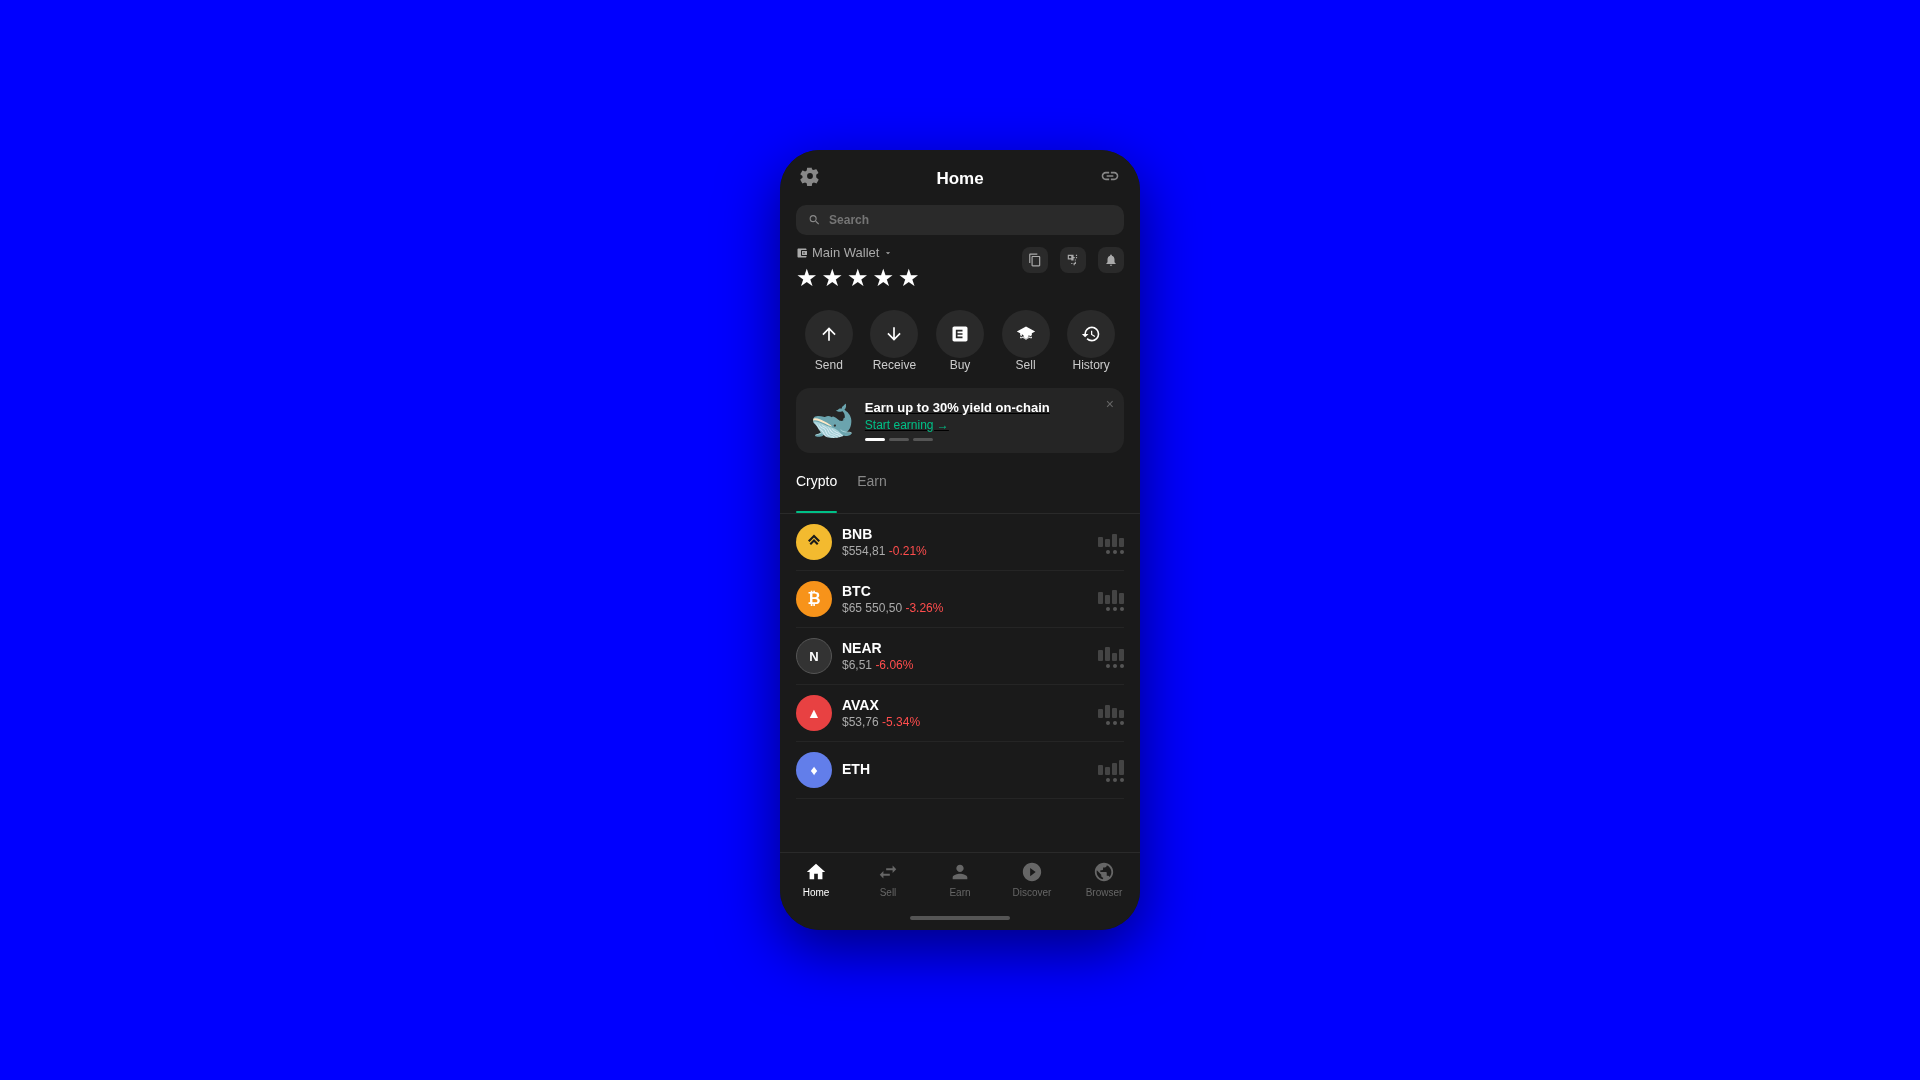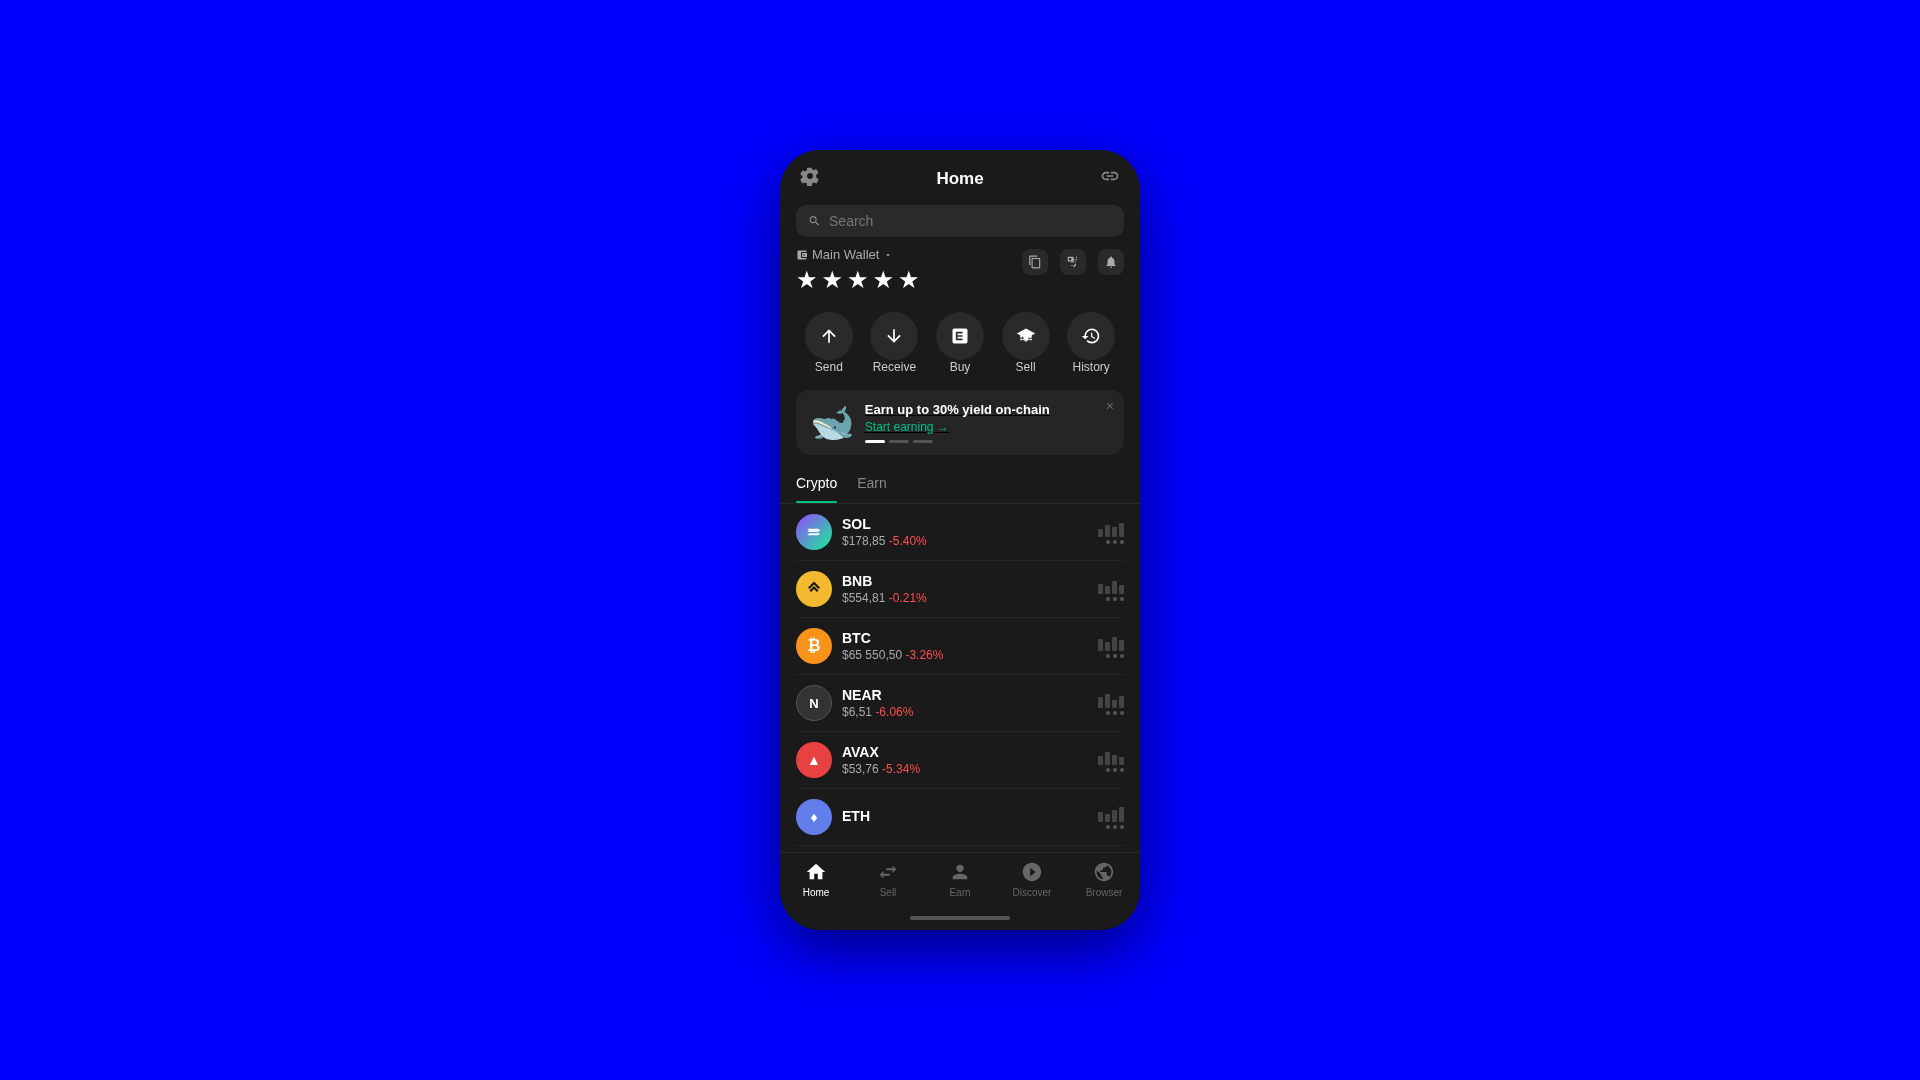--- a/index.html
+++ b/index.html
@@ -47,22 +47,23 @@
       padding: 8px 12px;
       display: flex;
       align-items: center;
       gap: 8px;
     }
     .search-bar input {
       background: transparent;
       border: none;
       outline: none;
       color: #ec4899;
-      font-size: 14px;
+      font-size: 12px;
       width: 100%;
+      font-weight: bold;
     }
     .wallet-section {
       padding: 0 16px 8px;
       display: flex;
       justify-content: space-between;
       align-items: flex-start;
     }
     .wallet-left {}
     .wallet-name {
       display: flex;
@@ -166,21 +167,21 @@
       background: #555;
     }
     .promo-dot.active { background: #fff; }
     .tabs-section {
       display: flex;
       padding: 8px 16px 0;
       gap: 20px;
       border-bottom: 1px solid #2a2a2a;
     }
     .tab {
-      padding: 6px 0 12px;
+      padding: 6px 0 24px;
       color: #888;
       font-size: 14px;
       cursor: pointer;
       position: relative;
     }
     .tab.active {
       color: #fff;
     }
     .tab.active::after {
       content: '';
@@ -414,47 +415,20 @@
     <span class="promo-close">×</span>
   </div>
 
   <div class="tabs-section">
     <div class="tab active">Crypto</div>
     <div class="tab">Earn</div>
   </div>
 
   <div class="crypto-list">
 
-    <div class="crypto-item">
-      <div class="crypto-icon sol-icon">
-        <svg width="20" height="20" viewBox="0 0 24 24" fill="white">
-          <path d="M4 16l2.5-2.5h13L17 16H4zm0-8l2.5 2.5h13L17 8H4zm0 4h13l2.5-2.5H6.5L4 12z"></path>
-        </svg>
-      </div>
-      <div class="crypto-info">
-        <div class="crypto-name">SOL</div>
-        <div class="crypto-price">
-          <span>$178,85</span>
-          <span class="crypto-change-neg">-5.40%</span>
-        </div>
-      </div>
-      <div class="crypto-right">
-        <div class="mini-chart">
-          <div class="mini-bar" style="height:8px"></div>
-          <div class="mini-bar" style="height:12px"></div>
-          <div class="mini-bar" style="height:10px"></div>
-          <div class="mini-bar" style="height:14px"></div>
-        </div>
-        <div class="mini-dots">
-          <div class="mini-dot"></div>
-          <div class="mini-dot"></div>
-          <div class="mini-dot"></div>
-        </div>
-      </div>
-    </div>
 
     <div class="crypto-item">
       <div class="crypto-icon bnb-icon">
         <svg width="18" height="18" viewBox="0 0 24 24" fill="#1a1a1a">
           <path d="M12 2L6 8l2 2 4-4 4 4 2-2L12 2zm-6 6l-2 2 2 2 2-2-2-2zm12 0l-2 2 2 2 2-2-2-2zM6 14l2 2 4-4 4 4 2-2-6-6-6 6zm2 2l4 4 4-4-4 4-4-4z"></path>
         </svg>
       </div>
       <div class="crypto-info">
         <div class="crypto-name">BNB</div>
         <div class="crypto-price">

